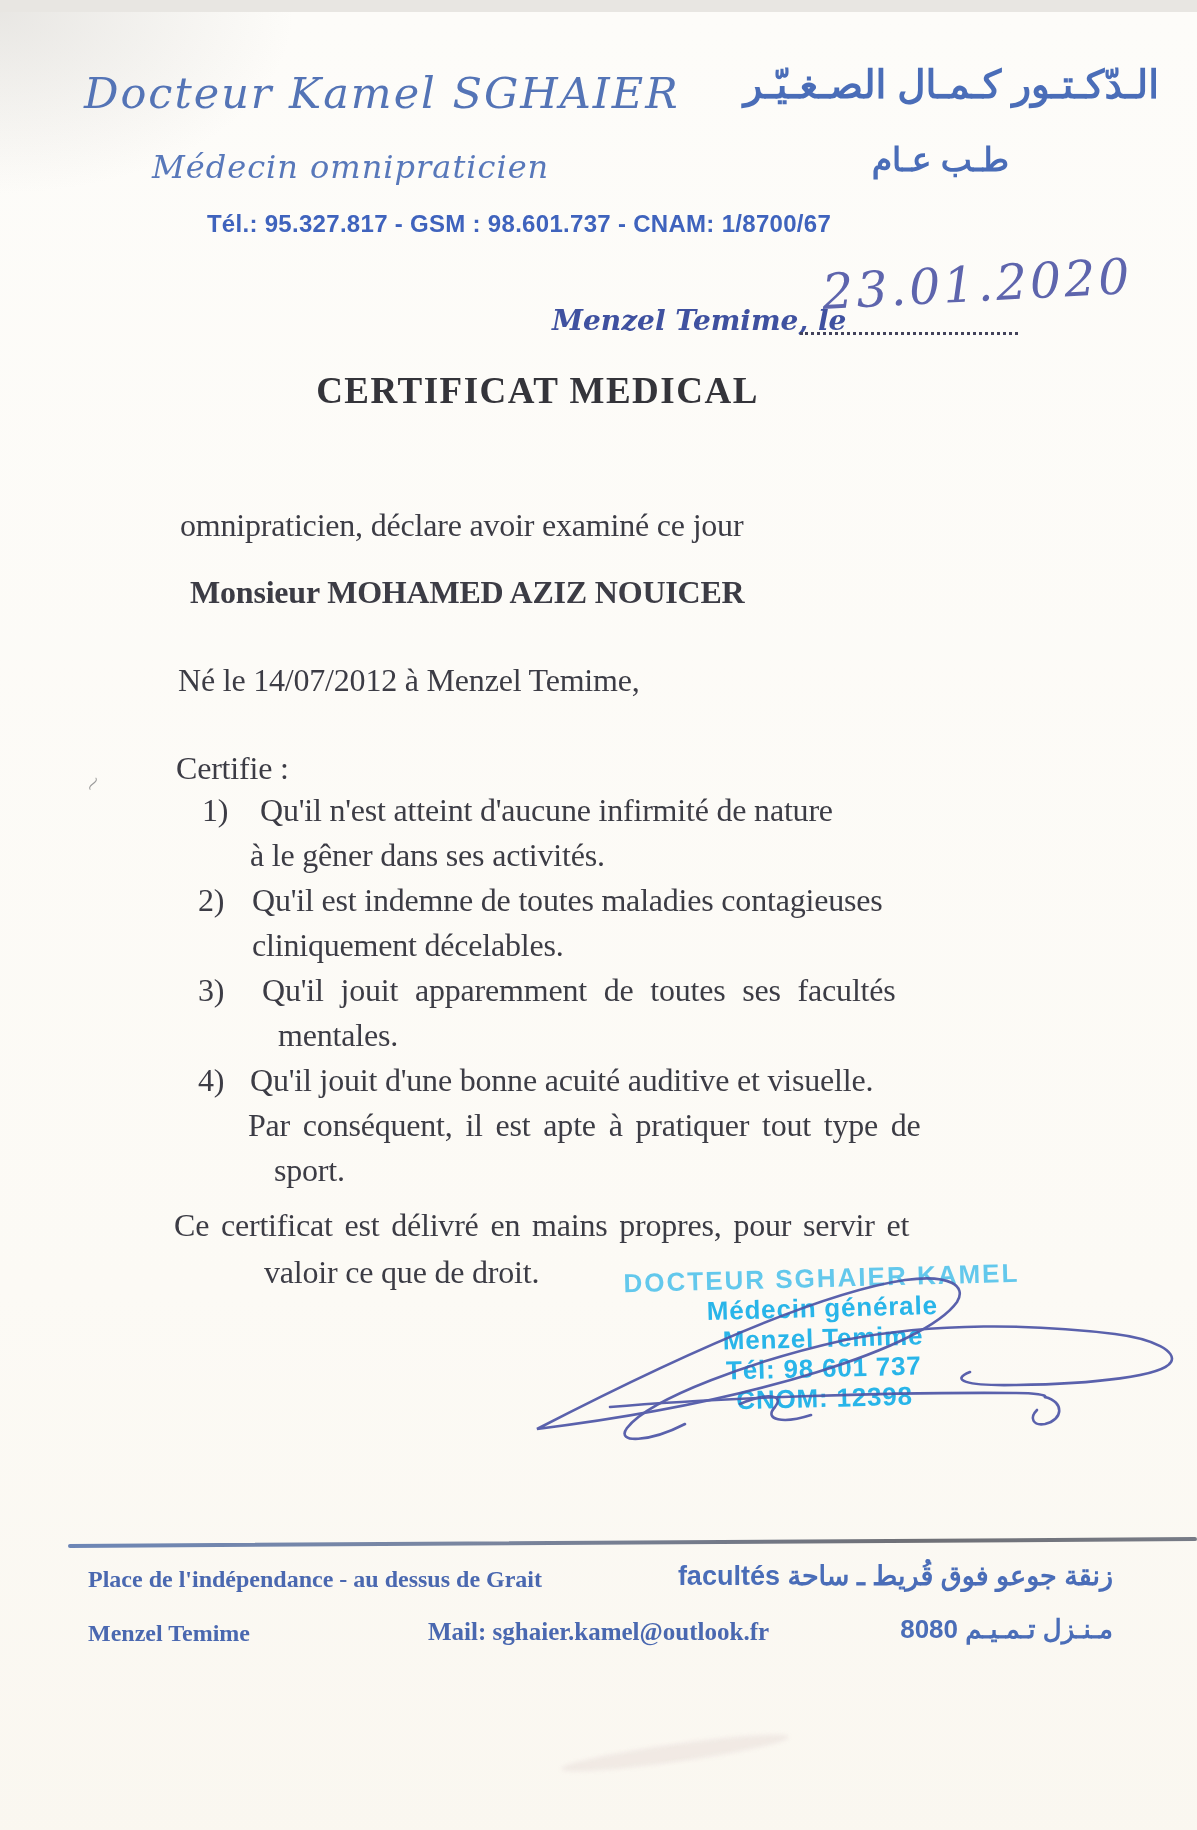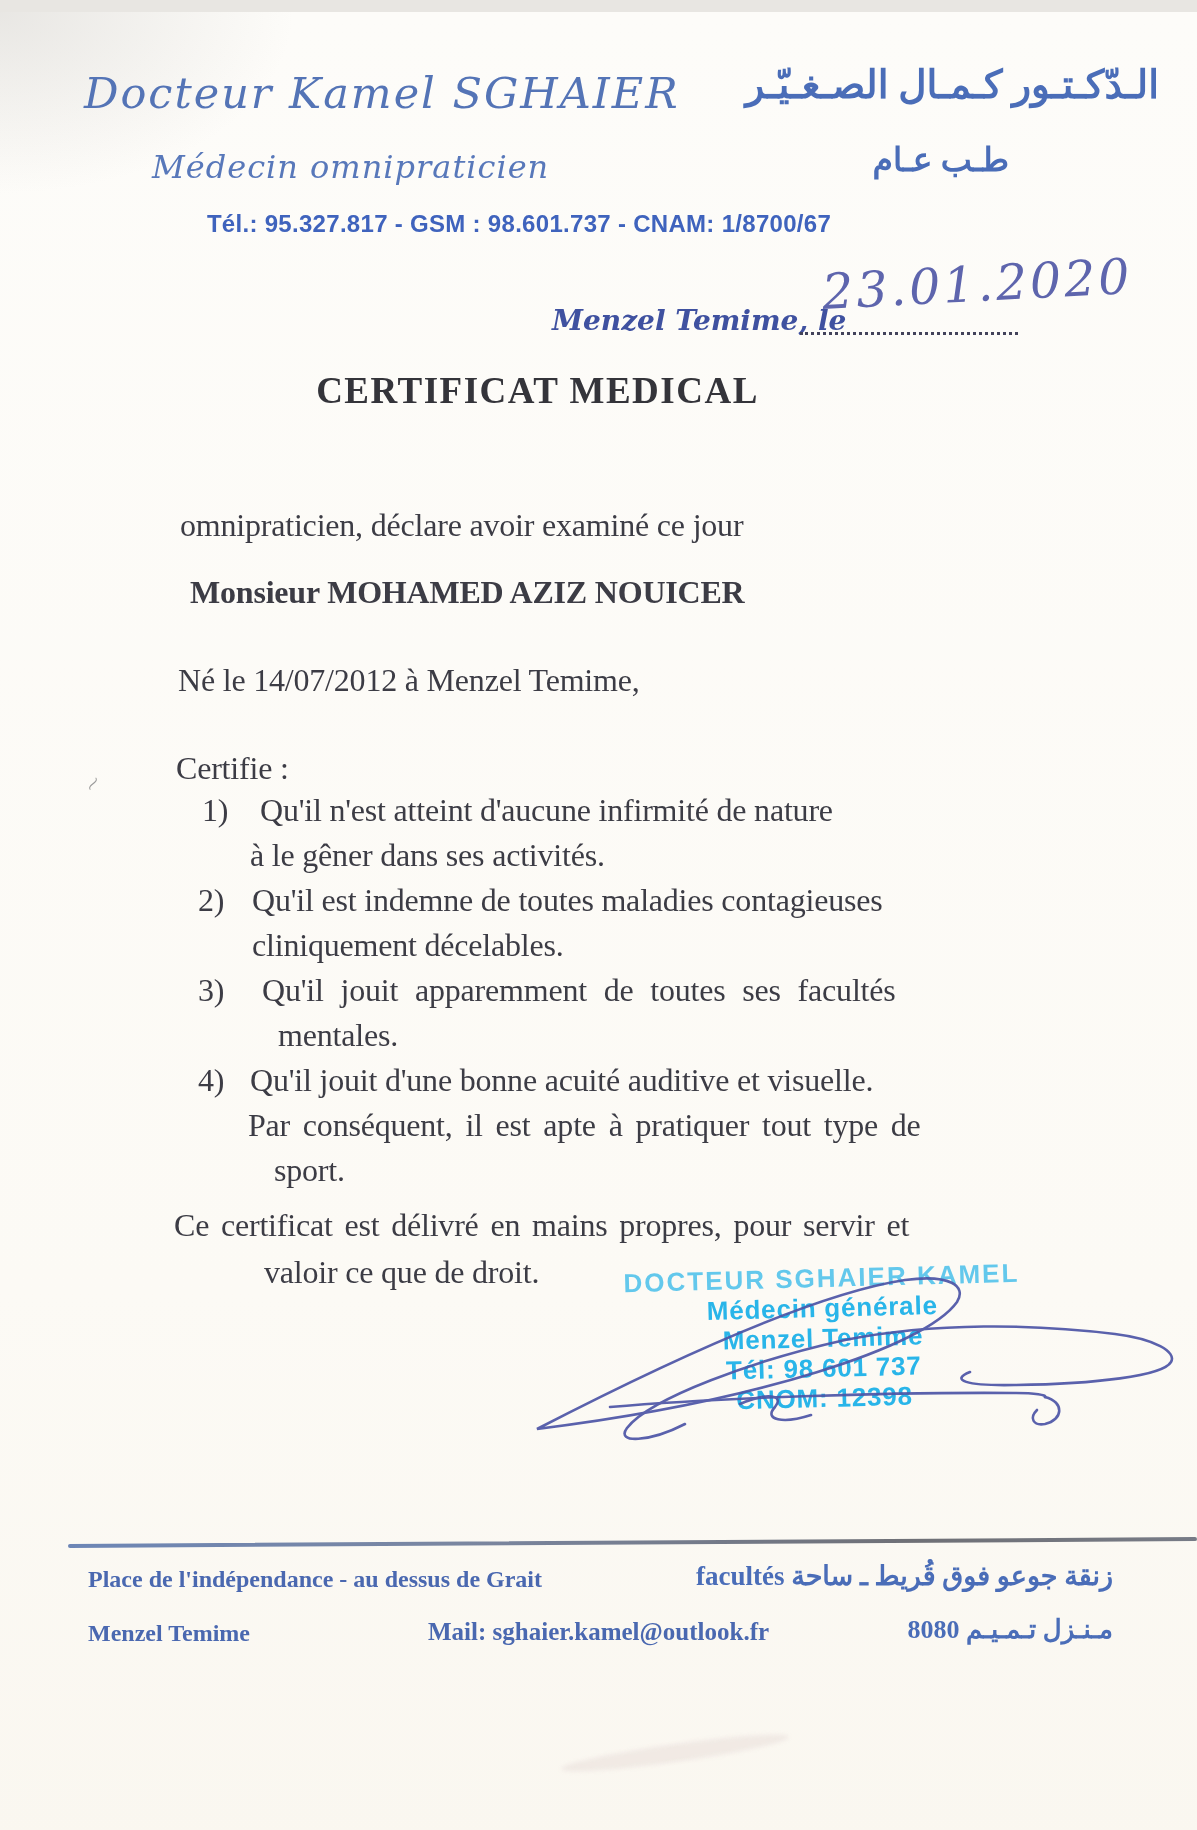--- a/index.html
+++ b/index.html
@@ -10,21 +10,21 @@
     background:
       radial-gradient(420px 260px at 0% 0%, rgba(185,182,178,0.30), rgba(185,182,178,0) 70%),
       linear-gradient(180deg,#fdfcf9 0%, #fcfaf5 70%, #faf7f0 100%);
     overflow:hidden;
     font-family:"Liberation Serif", serif;
     color:#3c3c45;
   }
   .abs{position:absolute;white-space:nowrap;}
   .script{font-family:"DejaVu Serif", serif;font-style:italic;}
   .blue-script{color:#5474b6;}
-  .arabic{font-family:Liberation Serif, serif;direction:rtl;color:#4a6db8;font-weight:600;}
+  .arabic{font-family:Liberation Sans, sans-serif;direction:rtl;color:#4a6db8;font-weight:600;}
   .body-line{font-size:32px;letter-spacing:-0.2px;}
   .doc-title{font-weight:bold;font-size:37px;letter-spacing:1.5px;color:#34343a;}
   .contact{font-family:"Liberation Sans", sans-serif;font-weight:bold;font-size:24px;color:#3f63bd;letter-spacing:0.3px;}
   .stamp-line{font-family:"Liberation Sans", sans-serif;font-weight:bold;color:#29b5e9;font-size:26px;line-height:30px;text-align:center;letter-spacing:0.8px;}
   .footer-txt{font-weight:bold;font-size:24px;color:#4a68b0;}
   .dotted-leader{border-bottom:3px dotted #42425a;height:0;}
   .rule{
     height:4px;
     background:linear-gradient(90deg,#6d86b6 0%,#7a86a0 35%,#6f7076 75%,#777b86 100%);
     transform:rotate(-0.35deg);transform-origin:left center;border-radius:2px;

